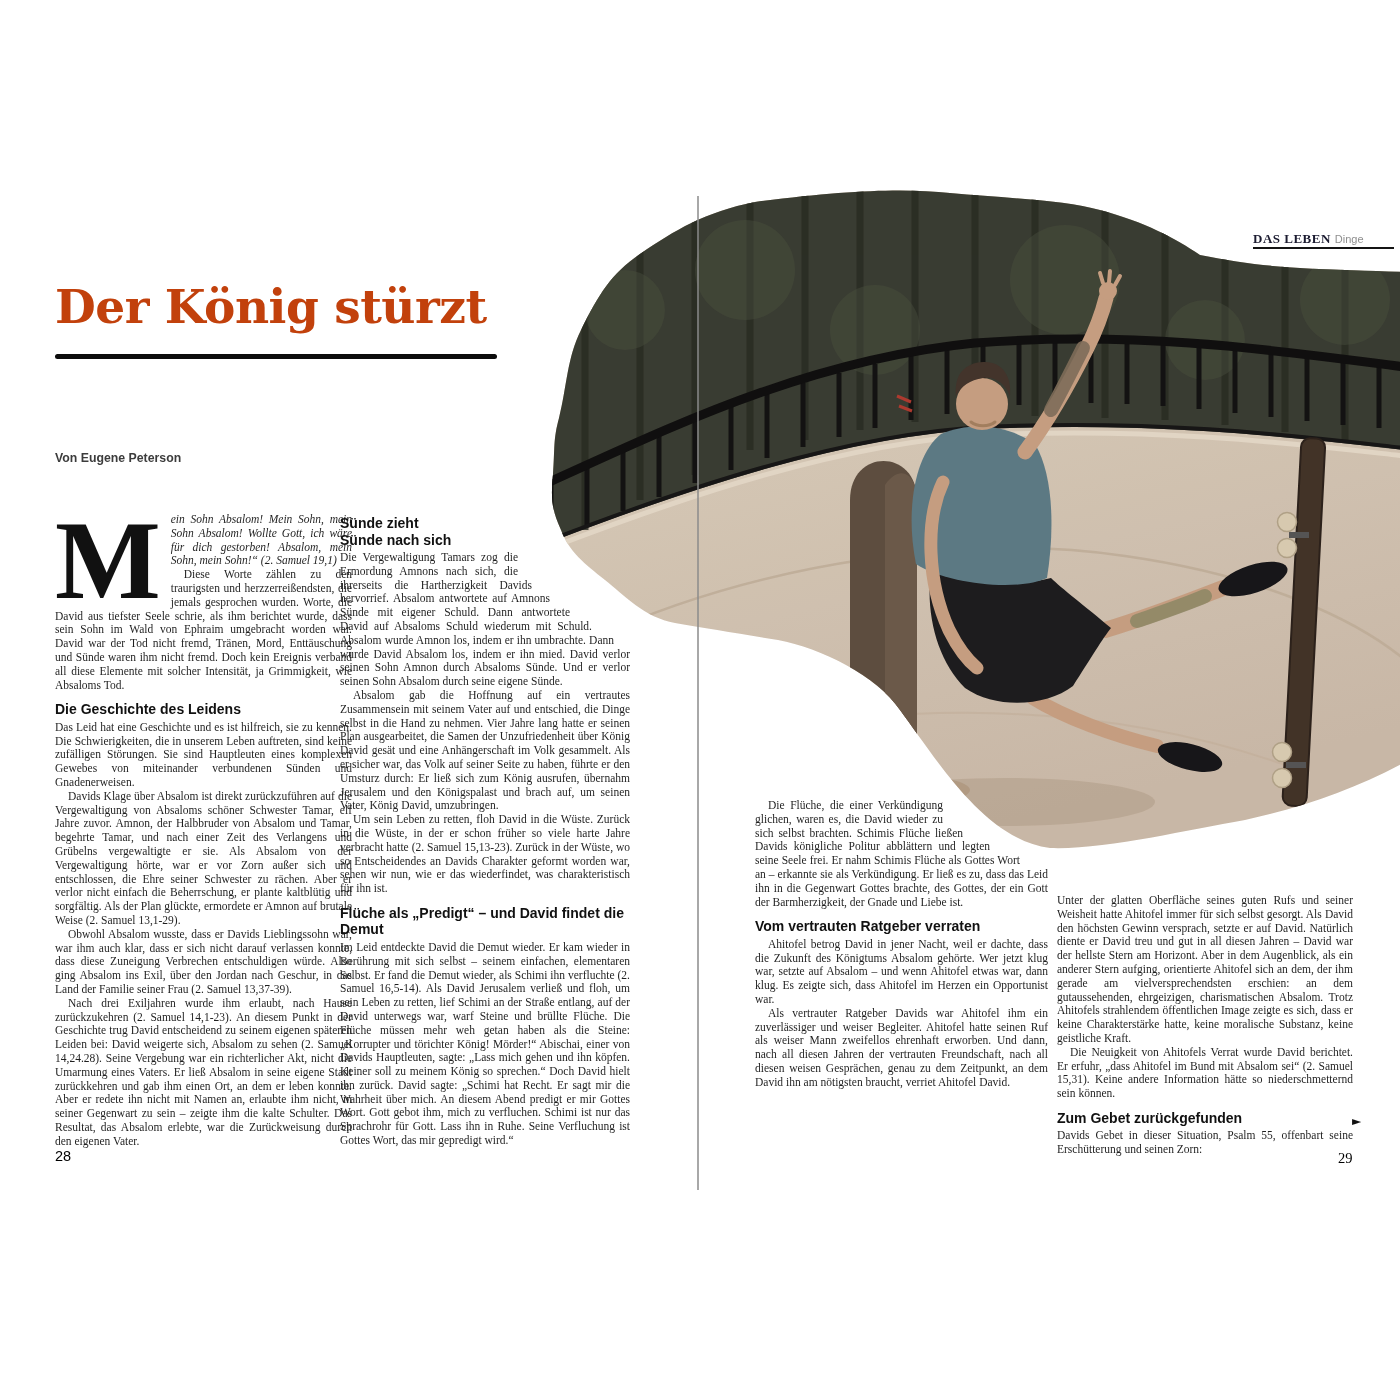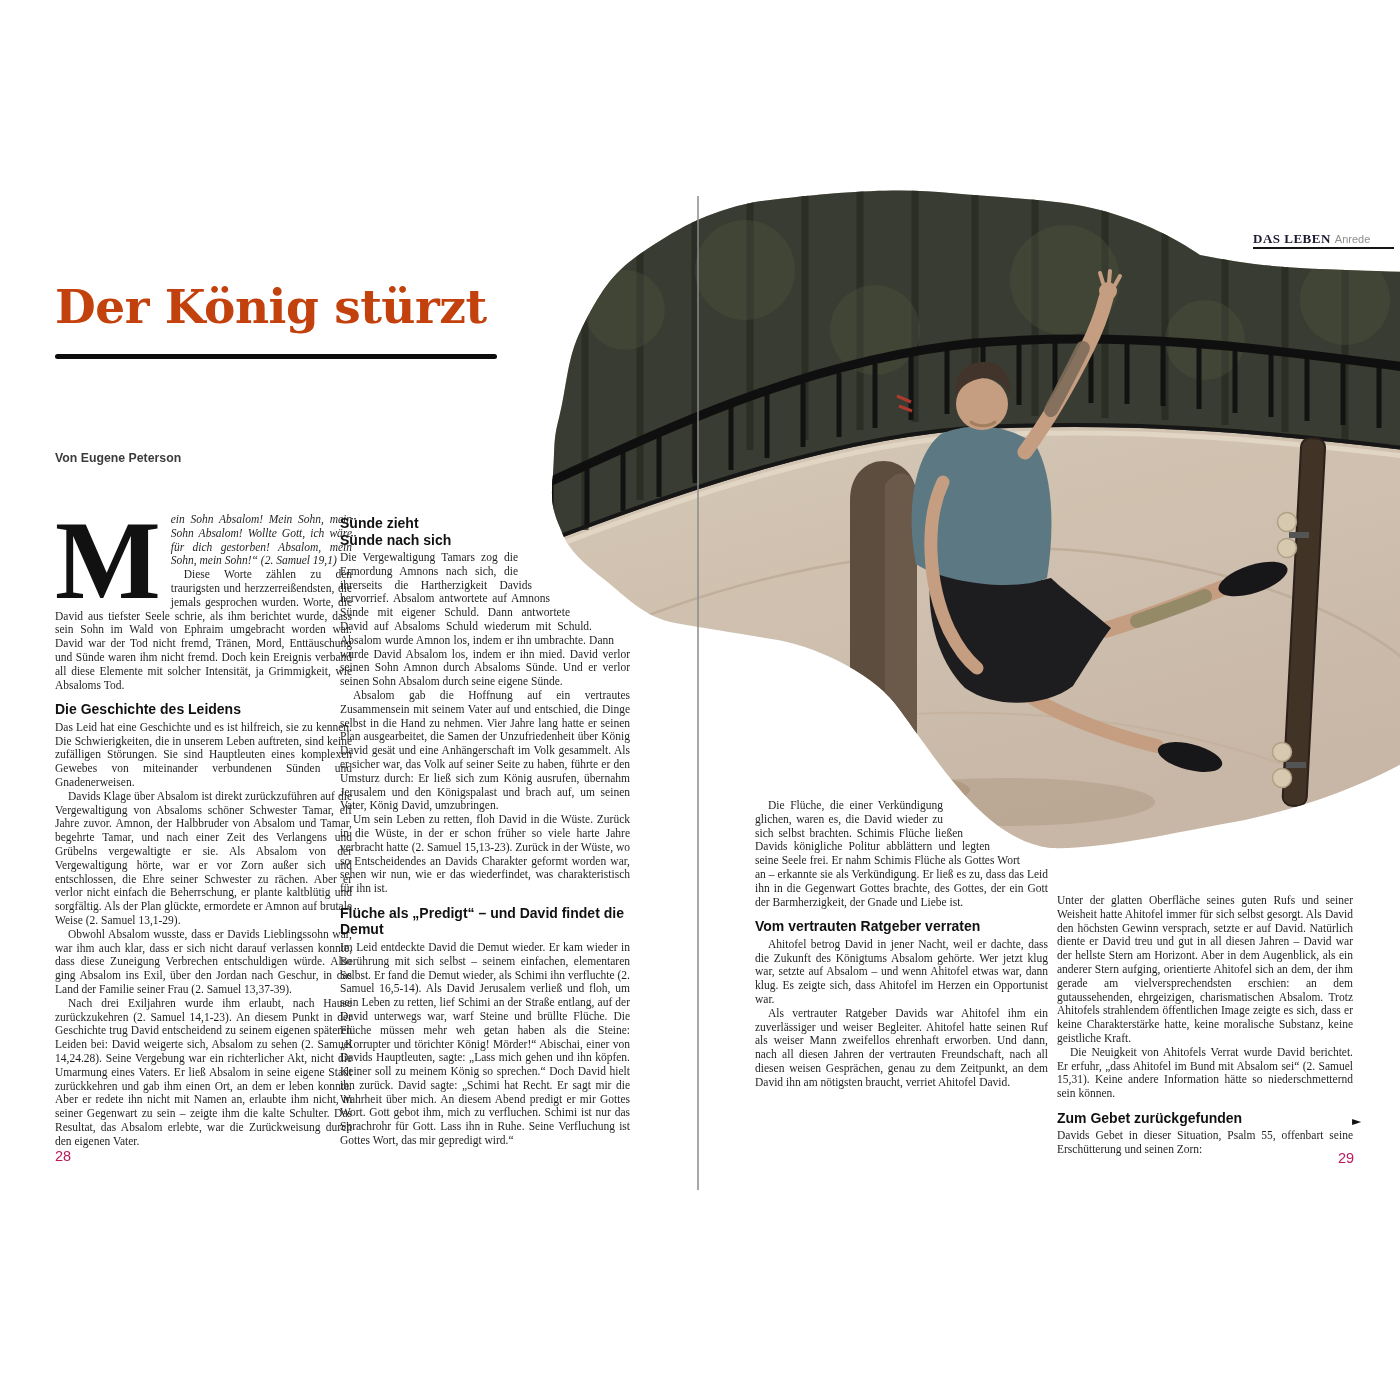--- a/index.html
+++ b/index.html
@@ -33,23 +33,23 @@
   #col3{left:755px;top:799px;width:293px;}
   #col4{left:1057px;top:894px;width:296px;}
 
   
   .kicker{position:absolute;left:1253px;top:229px;white-space:nowrap;}
   .kicker .kb{font-family:"Liberation Serif",serif;font-weight:700;font-size:13px;
               letter-spacing:0.5px;color:#1b1b30;}
   .kicker .kl{font-family:"Liberation Sans",sans-serif;font-size:11px;color:#8f8f8f;margin-left:4px;}
   .kicker-rule{position:absolute;left:1253px;top:247px;width:141px;height:2px;background:#141414;}
 
-  .pageno{position:absolute;font-family:"Liberation Sans",sans-serif;font-size:14.5px;color:#be185d;}
+  .pageno{position:absolute;font-family:"Liberation Sans",sans-serif;font-size:14.5px;color:#000000;}
   #pn-left{left:55px;top:1148px;}
-  #pn-right{left:1338px;top:1150px;}
+  #pn-right{left:1338px;top:1150px;font-family:Liberation Serif, serif;}
   .cont-arrow{position:absolute;left:1352px;top:1114px;font-size:12px;color:#111;
               font-family:"DejaVu Sans",sans-serif;}
 
   .gutter{position:absolute;left:697px;top:196px;width:2px;height:994px;
           background:#8b8b8b;opacity:.75;z-index:30;}
 
   .photo{position:absolute;left:545px;top:190px;width:860px;height:680px;z-index:10;}
 </style>
 </head>
 <body>
@@ -185,21 +185,21 @@
     </p>
     <p class="ind"><span>Absalom gab die Hoffnung auf ein vertrautes Zusammensein mit seinem Vater auf und entschied, die Dinge selbst in die Hand zu nehmen. Vier Jahre lang hatte er seinen Plan ausgearbeitet, die Samen der Unzufriedenheit über König David gesät und eine Anhängerschaft im Volk gesammelt. Als er sicher war, das Volk auf seiner Seite zu haben, führte er den Umsturz durch: Er ließ sich zum König ausrufen, übernahm Jerusalem und den Königspalast und brach auf, um seinen Vater, König David, umzubringen.</span></p>
     <p class="ind"><span>Um sein Leben zu retten, floh David in die Wüste. Zurück in die Wüste, in der er schon früher so viele harte Jahre verbracht hatte (2. Samuel 15,13-23). Zurück in der Wüste, wo so Entscheidendes an Davids Charakter geformt worden war, sehen wir nun, wie er das wiederfindet, was charakteristisch für ihn ist.</span></p>
     <h3 class="shead">Flüche als „Predigt“ – und David findet die Demut</h3>
     <p><span>Im Leid entdeckte David die Demut wieder. Er kam wieder in Berührung mit sich selbst – seinem einfachen, elementaren Selbst. Er fand die Demut wieder, als Schimi ihn verfluchte (2. Samuel 16,5-14). Als David Jerusalem verließ und floh, um sein Leben zu retten, lief Schimi an der Straße entlang, auf der David unterwegs war, warf Steine und brüllte Flüche. Die Flüche müssen mehr weh getan haben als die Steine: „Korrupter und törichter König! Mörder!“ Abischai, einer von Davids Hauptleuten, sagte: „Lass mich gehen und ihn köpfen. Keiner soll zu meinem König so sprechen.“ Doch David hielt ihn zurück. David sagte: „Schimi hat Recht. Er sagt mir die Wahrheit über mich. An diesem Abend predigt er mir Gottes Wort. Gott gebot ihm, mich zu verfluchen. Schimi ist nur das Sprachrohr für Gott. Lass ihn in Ruhe. Seine Verfluchung ist Gottes Wort, das mir gepredigt wird.“</span></p>
   </div>
 
   <div class="pageno" id="pn-left">28</div>
 
   <div class="kicker">
-    <span class="kb">DAS LEBEN</span><span class="kl">Anrede</span>
+    <span class="kb">DAS LEBEN</span><span class="kl">Dinge</span>
   </div>
   <div class="kicker-rule"></div>
 
   <div class="col" id="col3">
     <p class="ind">
       <span class="st" style="width:105px"></span>
       <span class="st" style="width:85px"></span>
       <span class="st" style="width:58px"></span>
       <span class="st" style="width:28px"></span>
       <span>Die Flüche, die einer Verkündigung glichen, waren es, die David wieder zu sich selbst brachten. Schimis Flüche ließen Davids königliche Politur abblättern und legten seine Seele frei. Er nahm Schimis Flüche als Gottes Wort an – erkannte sie als Verkündigung. Er ließ es zu, dass das Leid ihn in die Gegenwart Gottes brachte, des Gottes, der ein Gott der Barmherzigkeit, der Gnade und Liebe ist.</span>

